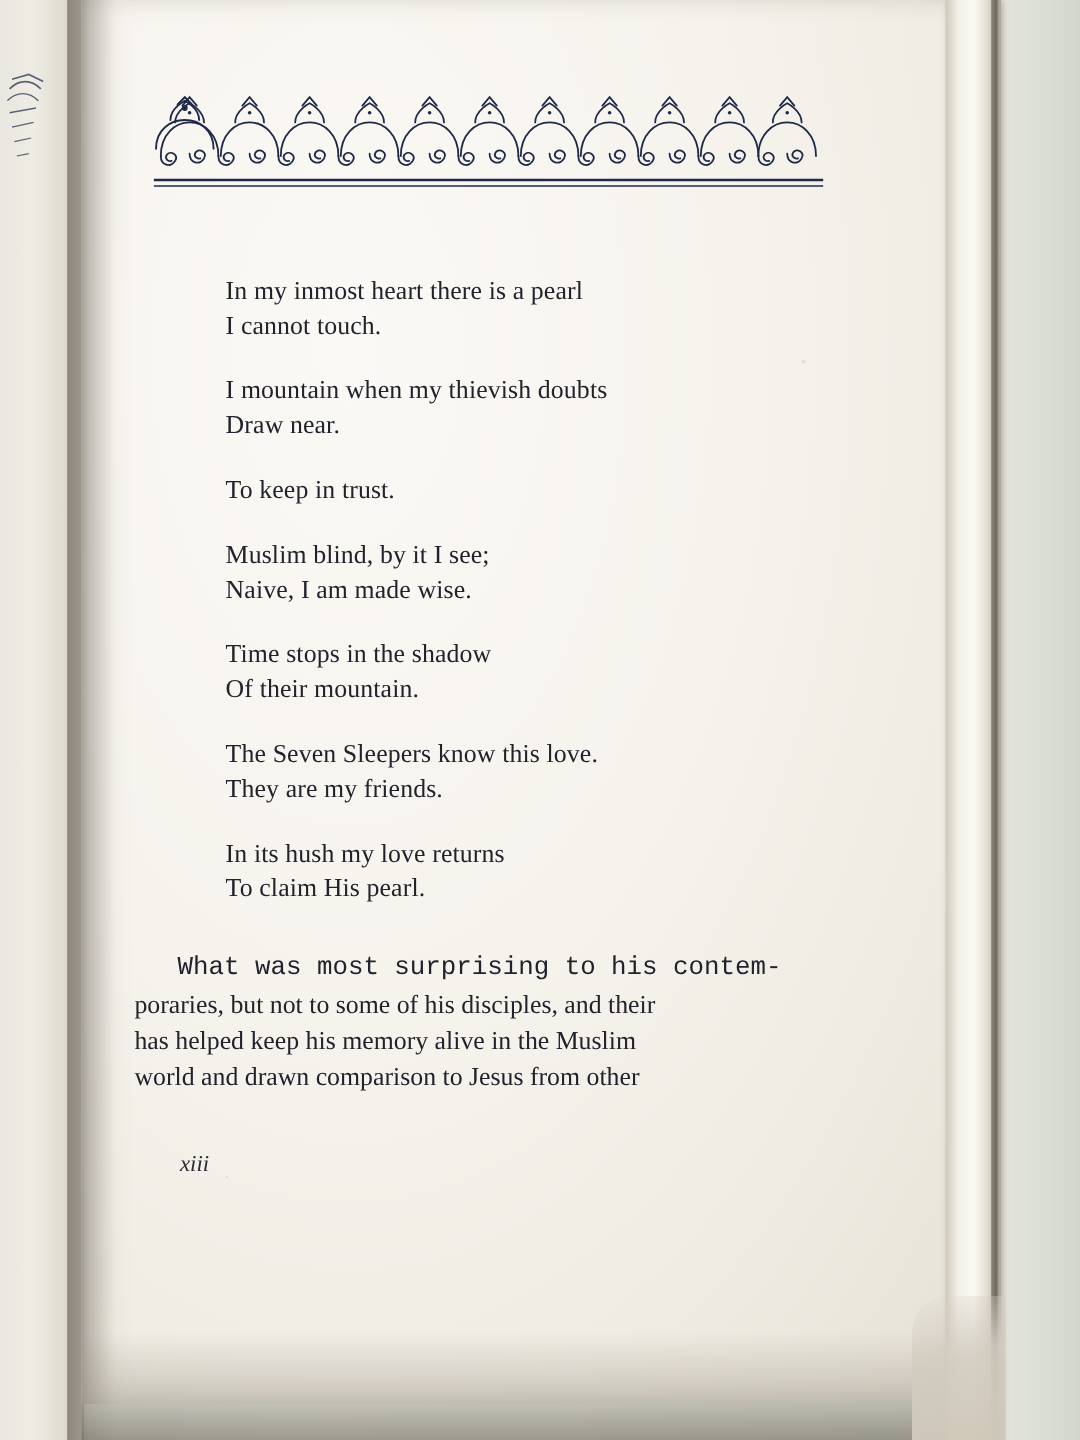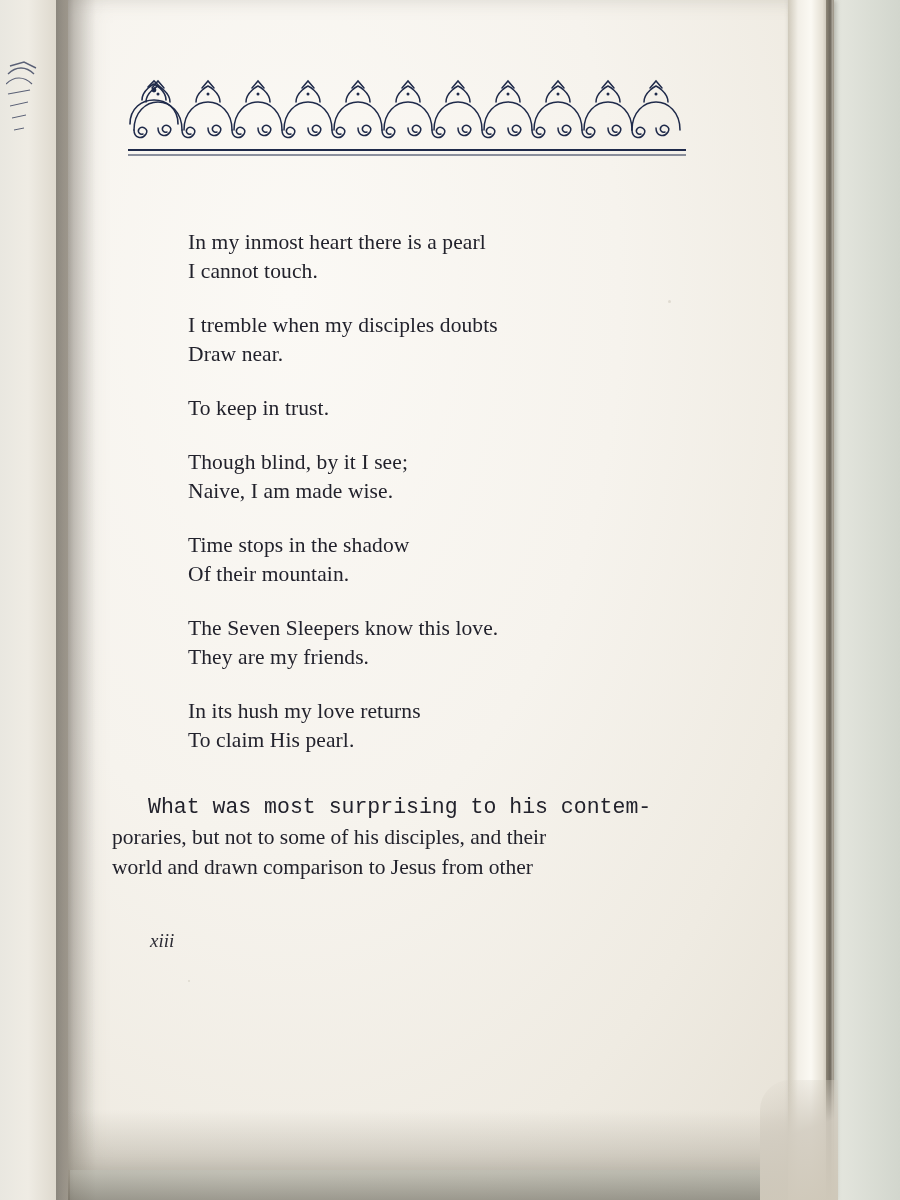--- a/index.html
+++ b/index.html
@@ -289,30 +289,30 @@
   <div class="content">
 
     <div class="poem">
 
       <div class="stanza">
         <div class="line">In my inmost heart there is a pearl</div>
         <div class="line">I cannot touch.</div>
       </div>
 
       <div class="stanza">
-        <div class="line">I tremble when my disciples doubts</div>
+        <div class="line">I mountain when my thievish doubts</div>
         <div class="line">Draw near.</div>
       </div>
 
       <div class="stanza">
         <div class="line">To keep in trust.</div>
       </div>
 
       <div class="stanza">
-        <div class="line">Though blind, by it I see;</div>
+        <div class="line">Muslim blind, by it I see;</div>
         <div class="line">Naive, I am made wise.</div>
       </div>
 
       <div class="stanza">
         <div class="line">Time stops in the shadow</div>
         <div class="line">Of their mountain.</div>
       </div>
 
       <div class="stanza">
         <div class="line">The Seven Sleepers know this love.</div>
@@ -322,19 +322,20 @@
       <div class="stanza">
         <div class="line">In its hush my love returns</div>
         <div class="line">To claim His pearl.</div>
       </div>
 
     </div>
 
     <div class="prose">
       <div class="pline first">What was most surprising to his contem-</div>
       <div class="pline">poraries, but not to some of his disciples, and their</div>
+      <div class="pline">has helped keep his memory alive in the Muslim</div>
       <div class="pline">world and drawn comparison to Jesus from other</div>
     </div>
 
     <div class="folio">xiii</div>
   </div>
 
 </div>
 
 </body></html>

